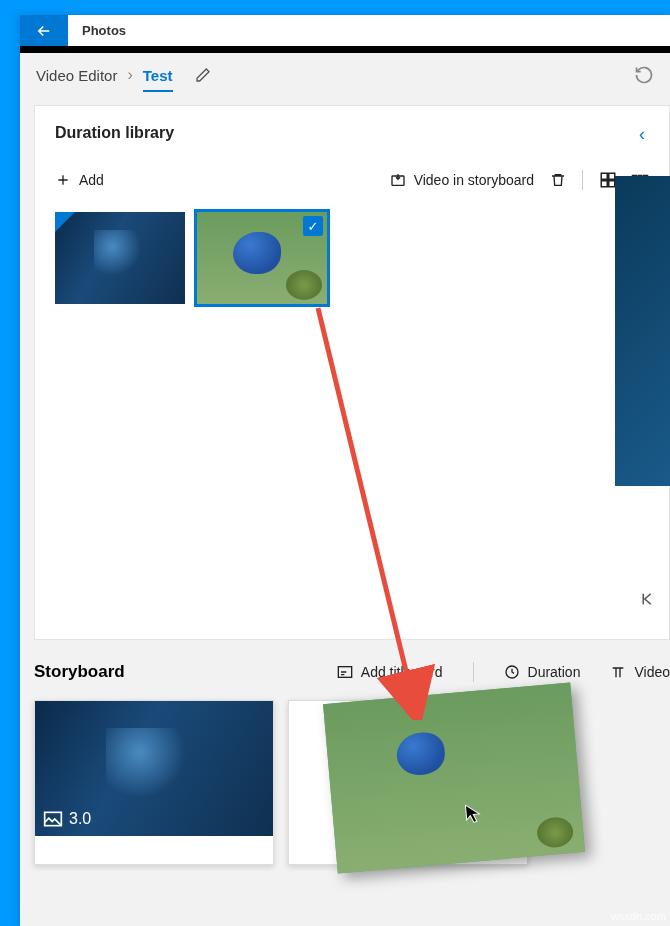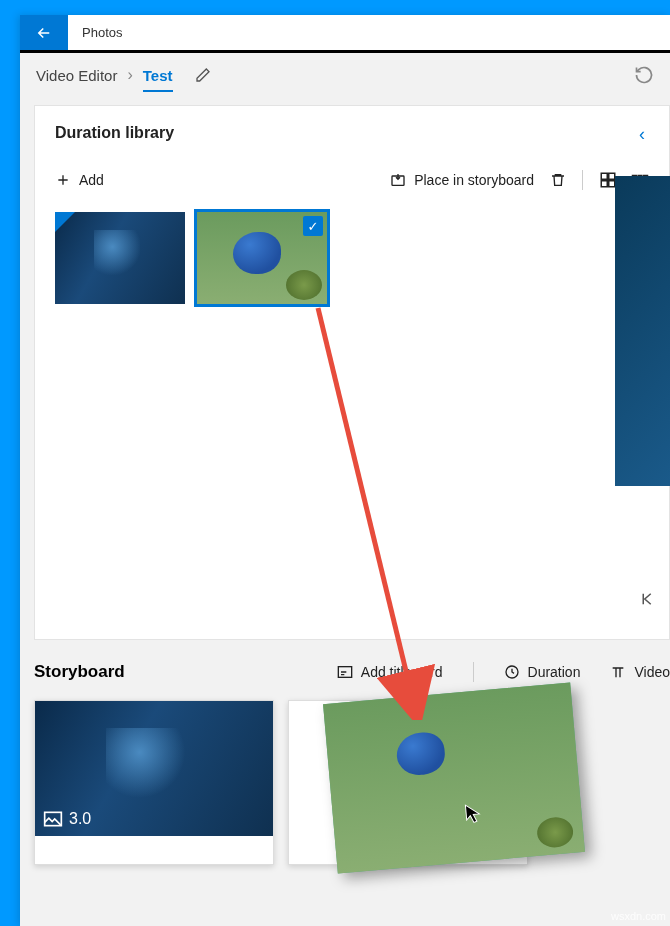--- a/index.html
+++ b/index.html
@@ -1,18 +1,18 @@
 <!DOCTYPE html>
 <html><head>
   <meta charset="utf-8">
   <style>
     * { box-sizing: border-box; margin: 0; padding: 0; font-family: "Segoe UI", sans-serif; }
     body { width: 670px; height: 926px; background: #0099ff; overflow: hidden; position: relative; }
     .window { position: absolute; left: 20px; top: 15px; right: 0; bottom: 0; background: #f2f2f2; box-shadow: -2px 0 8px rgba(0,0,0,.15); }
-    .titlebar { height: 38px; display: flex; align-items: stretch; background: #fff; border-bottom: 3px solid #000000; }
+    .titlebar { height: 38px; display: flex; align-items: stretch; background: #fff; border-bottom: 7px solid #000000; font-weight: bold; }
     .back-btn { width: 48px; background: #0078d4; display: flex; align-items: center; justify-content: center; color: #fff; }
     .app-title { padding: 0 14px; display: flex; align-items: center; font-size: 13px; color: #333; }
     .breadcrumb-row { height: 44px; display: flex; align-items: center; padding: 0 16px; gap: 10px; background: #f2f2f2; }
     .breadcrumb-item { font-size: 15px; color: #444; }
     .breadcrumb-item.active { color: #0078d4; border-bottom: 2px solid #0078d4; padding-bottom: 6px; margin-top: 8px; font-weight: 600; }
     .chev { color: #888; }
     .edit-icon { margin-left: 12px; }
     .undo { margin-left: auto; }
     .panel { background: #fff; margin: 8px 0 8px 14px; padding: 18px 20px; border: 1px solid #e3e3e3; position: relative; }
     .panel.library { height: 535px; }
@@ -91,21 +91,21 @@
             <path d="M12 5v14M5 12h14"></path>
           </svg>
         <span>Add</span>
       </div>
       <div class="spacer"></div>
       <div class="tool">
         <svg width="16" height="16" viewBox="0 0 24 24" fill="none" stroke="#222" stroke-width="2">
             <rect x="3" y="6" width="18" height="14" rx="1"></rect>
             <path d="M12 3v8M9 8l3 3 3-3"></path>
           </svg>
-        <span>Place in storyboard</span>
+        <span>Video in storyboard</span>
       </div>
       <div class="tool">
         <svg width="16" height="16" viewBox="0 0 24 24" fill="none" stroke="#222" stroke-width="2">
             <path d="M3 6h18M8 6V4h8v2M6 6l1 14h10l1-14"></path>
           </svg>
       </div>
       <div class="divider"></div>
       <div class="grid-icons">
         <span class="grid-icon">
           <svg width="18" height="18" viewBox="0 0 24 24" fill="none" stroke="#222" stroke-width="2">

